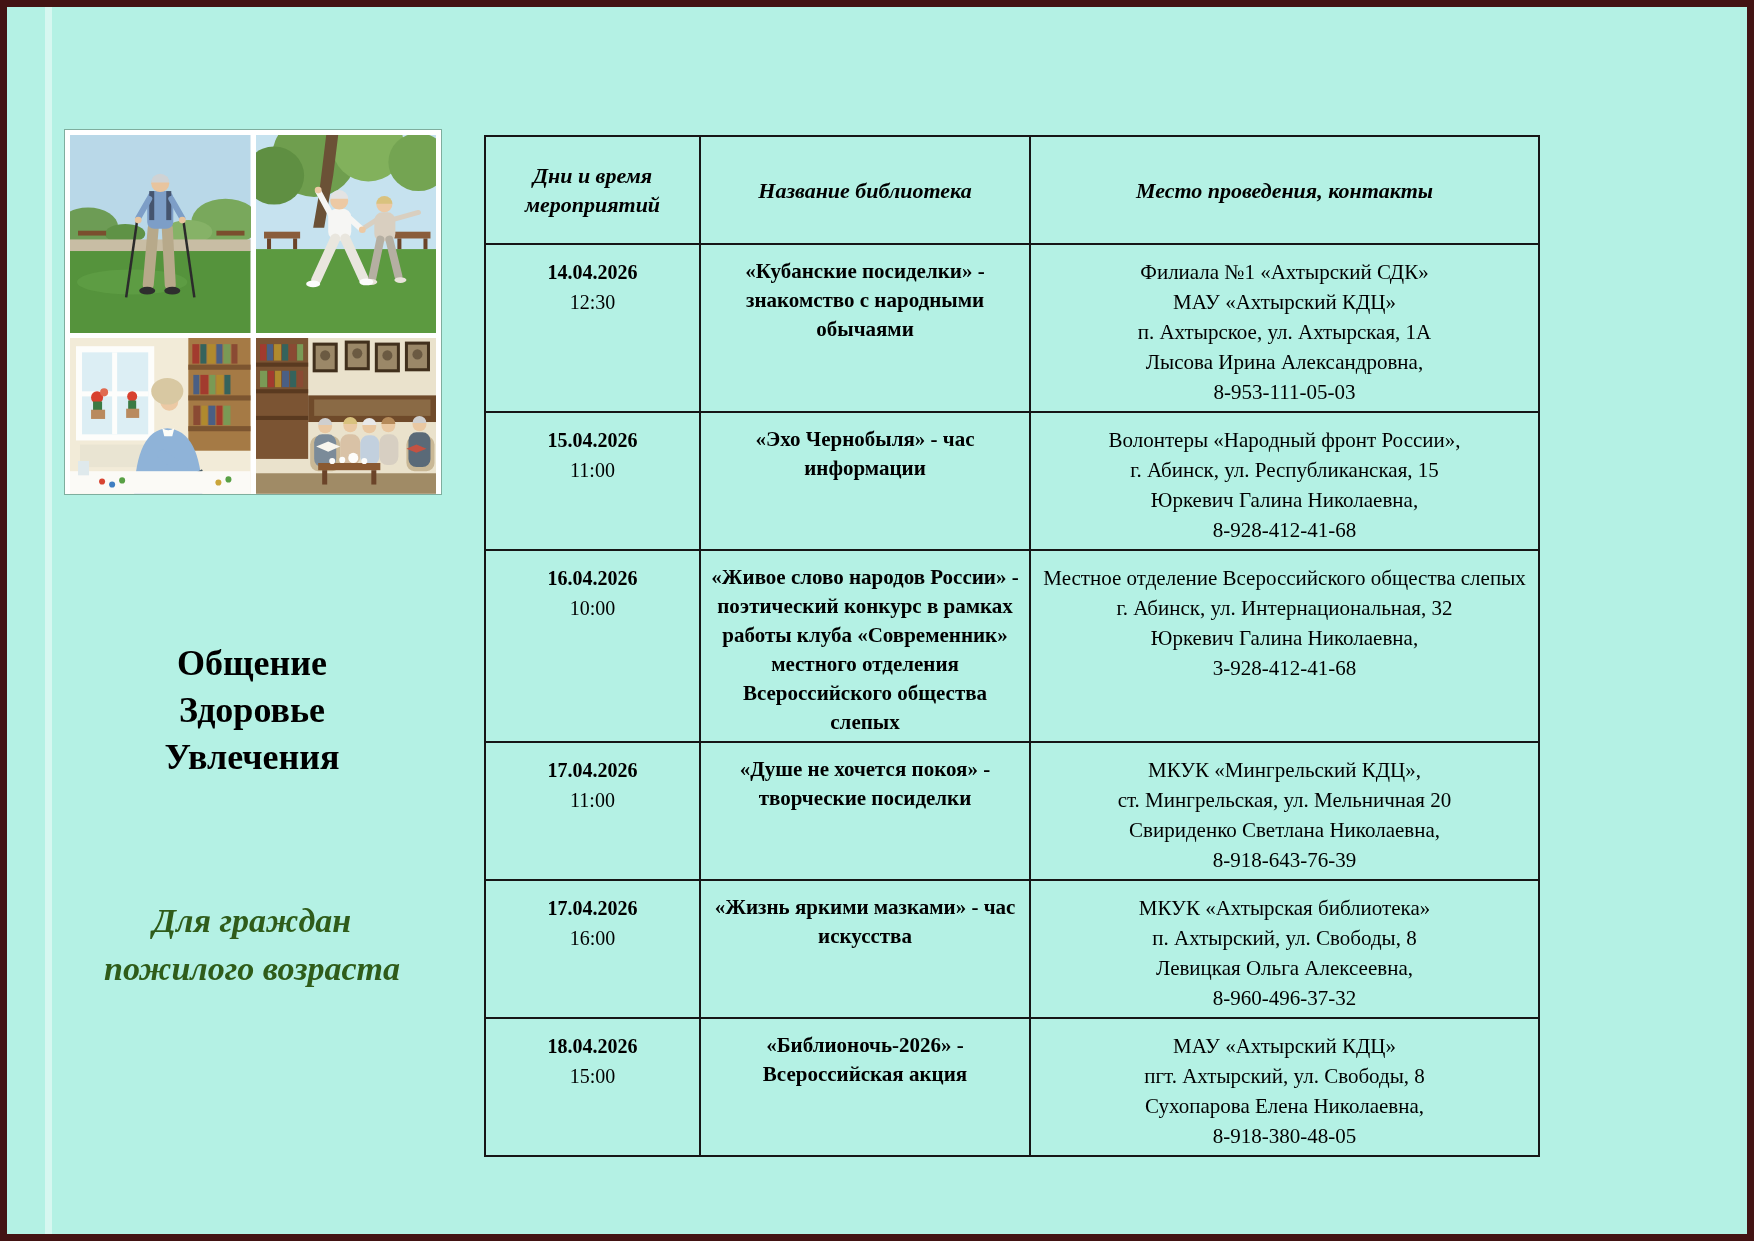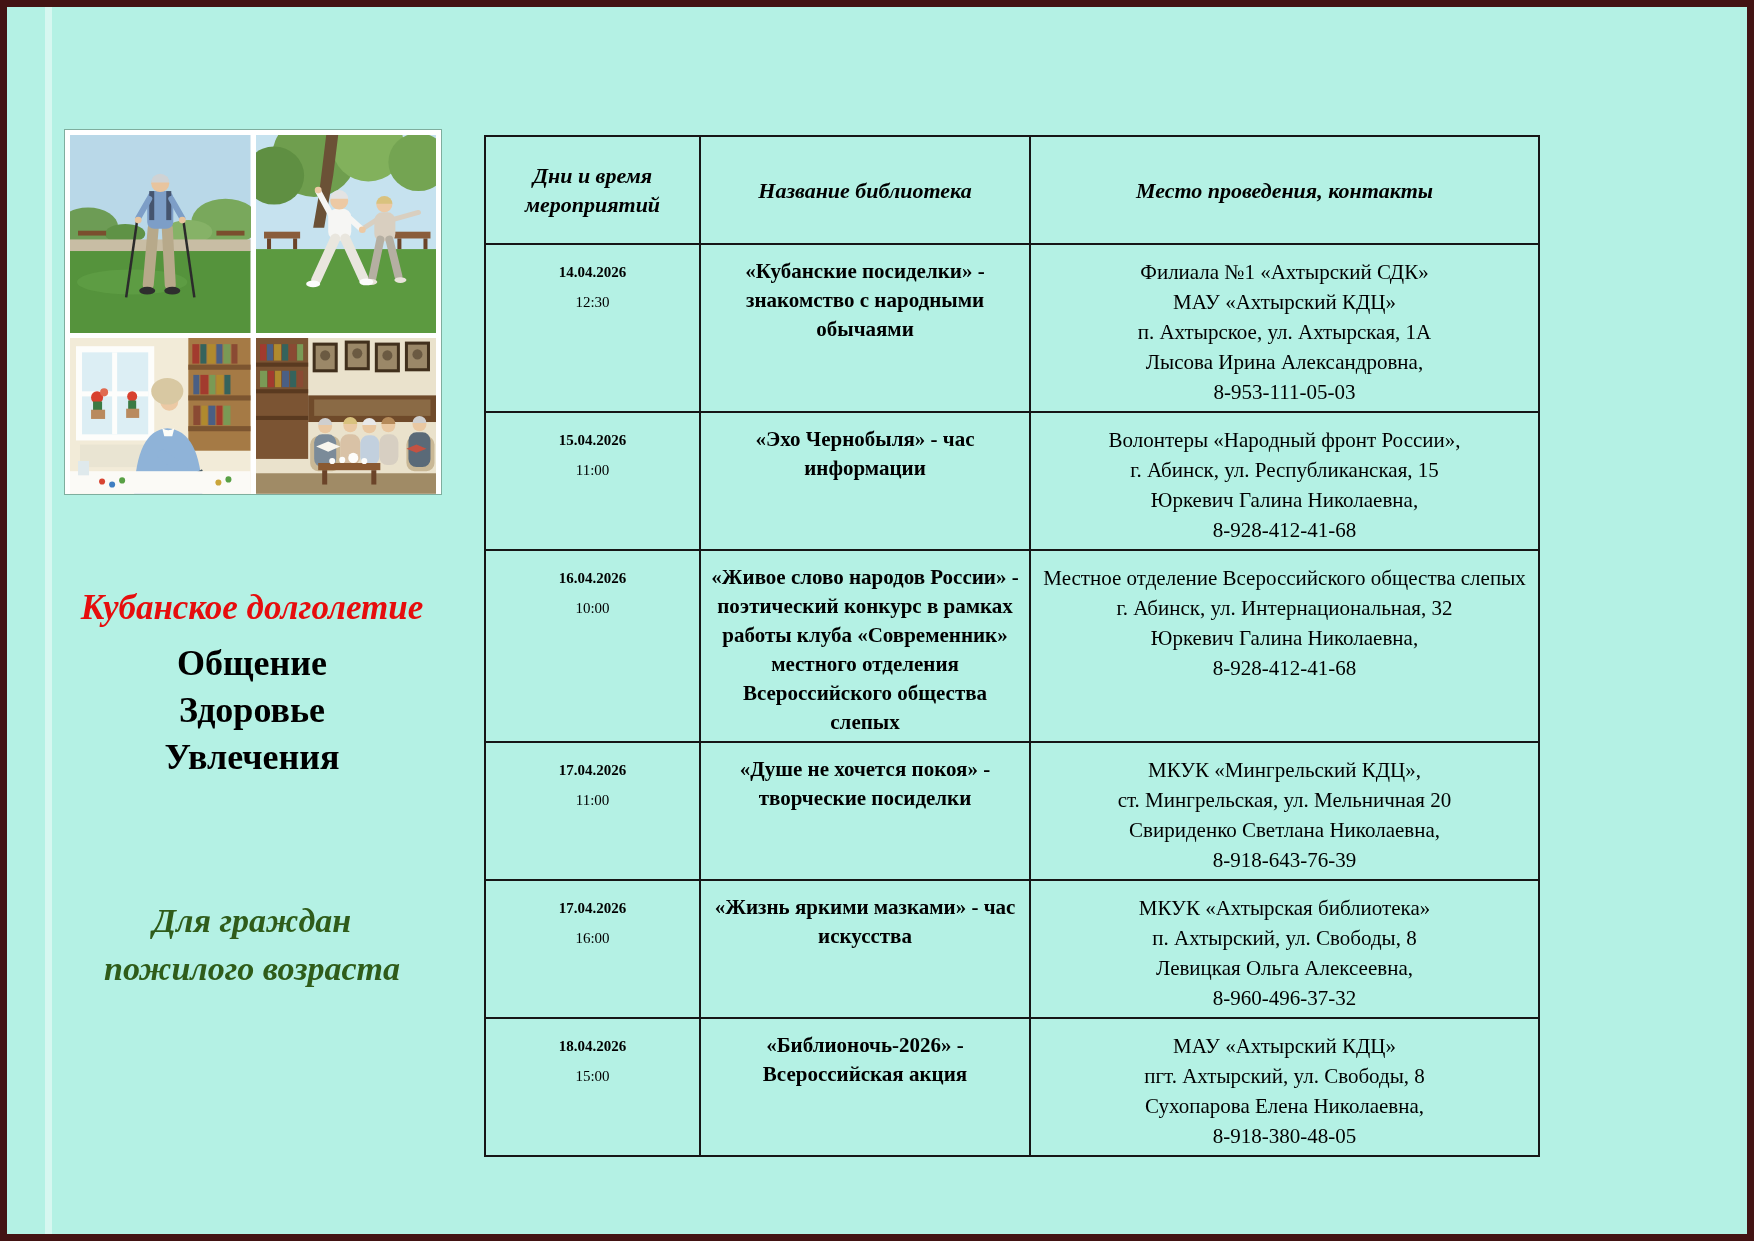--- a/index.html
+++ b/index.html
@@ -54,21 +54,21 @@
     border:2px solid #161616;
     vertical-align:top;text-align:center;
     padding:12px 8px 4px;box-sizing:border-box;
     overflow:hidden;
   }
   .events thead tr{height:108px;}
   .events th{
     font-weight:bold;font-style:italic;font-size:22px;line-height:29px;
     white-space:pre-line;vertical-align:middle;padding-top:4px;
   }
-  .cell-datetime{font-size:15px;line-height:30px;padding-top:16px;}
+  .cell-datetime{font-size:20px;line-height:30px;padding-top:16px;}
   .cell-datetime .date{font-weight:bold;}
   .cell-datetime .time{font-weight:normal;}
   .cell-event{
     font-weight:bold;font-size:21px;line-height:29px;
     white-space:pre-line;padding-top:16px;
   }
   .cell-venue{
     font-size:21px;line-height:30px;white-space:pre-line;padding-top:14px;
   }
 </style>
@@ -269,21 +269,20 @@
         <rect x="66" y="129" width="5" height="14" fill="#6b4429"></rect>
         <rect x="115" y="129" width="5" height="14" fill="#6b4429"></rect>
         <circle cx="76" cy="120" r="3" fill="#fdfdfb"></circle>
         <circle cx="86" cy="119" r="3" fill="#fdfdfb"></circle>
         <circle cx="108" cy="120" r="3" fill="#fdfdfb"></circle>
         <circle cx="97" cy="117" r="5" fill="#fdfdfb"></circle>
       </g>
     </svg>
   </div>
 
-  <div class="program-title" style="color: rgb(230, 13, 13);">Кубанское долголетие</div>
 
   <div class="values">
     <div>Общение</div>
     <div>Здоровье</div>
     <div>Увлечения</div>
   </div>
 
   <div class="audience" style="color: rgb(47, 92, 26);">
     <div>Для граждан</div>
     <div>пожилого возраста</div>
@@ -337,21 +336,21 @@
             <div class="time">10:00</div>
           </td>
           <td class="cell-event">«Живое слово народов России» -
 поэтический конкурс в рамках
 работы клуба «Современник»
 местного отделения
 Всероссийского общества слепых</td>
           <td class="cell-venue">Местное отделение Всероссийского общества слепых
 г. Абинск, ул. Интернациональная, 32
 Юркевич Галина Николаевна,
-8-928-412-41-68</td>
+3-928-412-41-68</td>
         </tr>
         <tr style="height: 138px;">
           <td class="cell-datetime">
             <div class="date">17.04.2026</div>
             <div class="time">11:00</div>
           </td>
           <td class="cell-event">«Душе не хочется покоя» -
 творческие посиделки</td>
           <td class="cell-venue">МКУК «Мингрельский КДЦ»,
 ст. Мингрельская, ул. Мельничная 20

